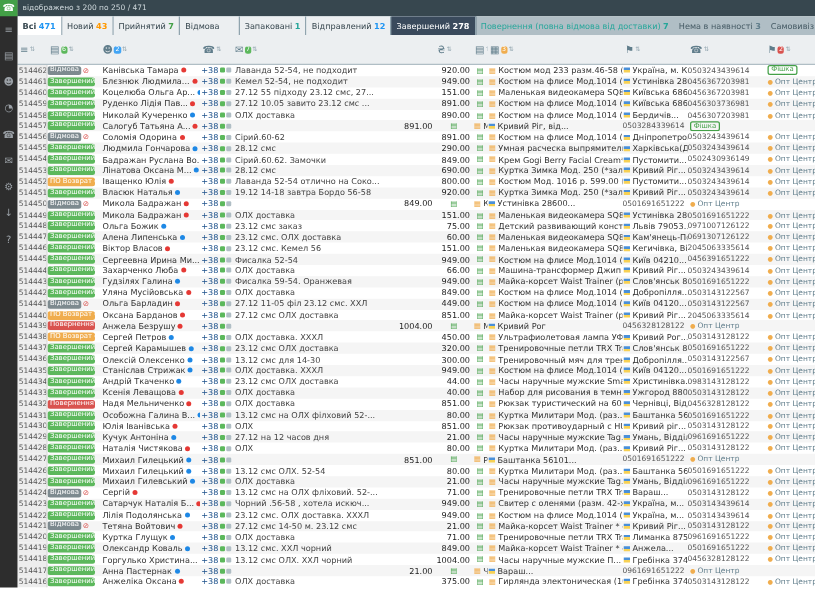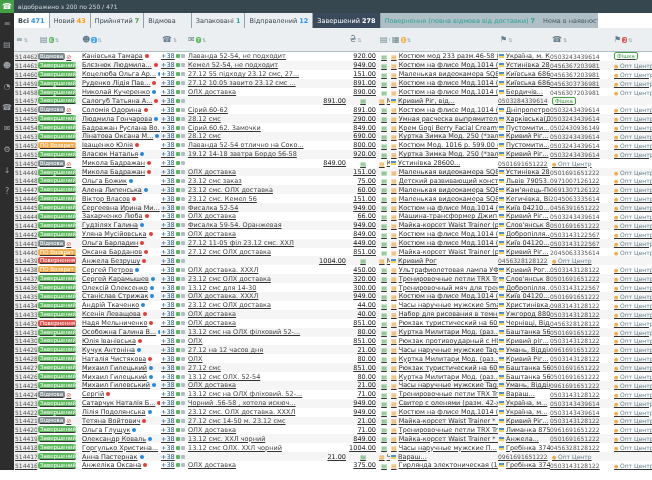--- a/index.html
+++ b/index.html
@@ -9,38 +9,38 @@
 
   
   .sidebar { position:absolute; left:0; top:0; width:14px; height:470px; background:#2d2d2d; z-index:5; }
   .phone-box { width:14px; height:13px; background:#43a047; color:#fff; font-size:8px; line-height:13px; text-align:center; cursor:pointer; }
   .sbi { width:14px; height:21px; color:#9aa0a6; font-size:8px; line-height:21px; text-align:center; cursor:pointer; }
 
   
   .topbar { position:absolute; left:14px; top:0; width:638px; height:13px; background:#37474f; color:#cfd8dc; font-size:6px; display:flex; align-items:center; padding:0 4px; }
 
   
-  .tabs { position:absolute; left:14px; top:13px; width:584px; height:15px; background:#b0bec5; display:flex; align-items:stretch; overflow:hidden; }
+  .tabs { position:absolute; left:14px; top:13px; width:638px; height:15px; background:#b0bec5; display:flex; align-items:stretch; overflow:hidden; }
   .tab { display:flex; align-items:center; gap:2px; padding:0 4px; font-size:6.5px; background:#eceff1; border-right:1px solid #90a4ae; color:#37474f; white-space:nowrap; cursor:pointer; }
   .tab.active { background:#ffffff; font-weight:bold; }
   .tab.dark { background:#3a4a5c; color:#fff; }
   .tab.plain { background:transparent; border-right:none; color:#455a64; }
   .tab.teal { background:transparent; border-right:none; color:#26a69a; }
   .tab .cnt { font-weight:bold; }
 
   
   .grid-cols { display:grid; grid-template-columns:24px 42px 80px 26px 162px 30px 12px 108px 52px 62px 40px; }
   .toolbar { position:absolute; left:14px; top:28px; width:638px; height:24px; background:#eceff1; border-bottom:1px solid #b0bec5; align-items:center; }
   .hcell { display:flex; align-items:center; justify-content:flex-start; gap:1px; padding-left:2px; color:#607d8b; font-size:8px; overflow:hidden; cursor:pointer; }
   .hcell .sort { font-size:5px; color:#90a4ae; }
   .hbadge { font-size:5px; color:#fff; border-radius:2px; padding:0 1px; line-height:6px; }
 
   
   .table { position:absolute; left:14px; top:52px; width:638px; height:418px; overflow:hidden; background:#fff; }
-  .row { height:8.9px; align-items:center; font-size:6.5px; color:#333; cursor:pointer;text-decoration:underline; }
+  .row { height:8.9px; align-items:center; font-size:6.5px; color:#333; cursor:pointer; }
   .row:nth-child(even) { background:#f5f5f5; }
   .c { overflow:hidden; white-space:nowrap; height:100%; display:flex; align-items:center; }
   .c.id { background:#ededed; color:#555; font-size:6px; padding-left:1px; border-right:1px solid #ddd; }
   .badge { display:inline-block; font-size:5.5px; line-height:7px; padding:0 2px; border-radius:2px; color:#fff; max-width:38px; overflow:hidden; white-space:nowrap; }
   .badge.done { background:#5cb85c; }
   .badge.refusal { background:#7d8a8f; }
   .badge.return_sk { background:#f0ad4e; }
   .badge.return_full { background:#d9534f; }
   .ban { color:#d9534f; font-size:6px; margin-left:1px; display:none; }
   .c.nm { padding-left:2px; gap:2px; }
@@ -1281,21 +1281,20 @@
     </div>
     <div class="c nm">
       <span>Михаил Гилецький</span>
       <span class="dot blue"></span>
     </div>
     <div class="c ph">
       <span>+38</span>
       <span class="mini g"></span>
       <span class="mini b"></span>
     </div>
-    <div class="c nt">27.12 смс</div>
     <div class="c pr">851.00</div>
     <div class="c pay">▤</div>
     <div class="c pd">
       <span class="cube">▦</span>
       <span>Рюкзак туристический на 60 л...</span>
     </div>
     <div class="c ct">
       <span class="flag"></span>
       <span>Баштанка 56101...</span>
     </div>
@@ -1490,21 +1489,21 @@
       <span class="srcbadge plain">Опт Центр</span>
     </div>
   </div>
       <div class="row grid-cols">
     <div class="c id">514420</div>
     <div class="c st">
       <span class="badge done">Завершений</span>
 
     </div>
     <div class="c nm">
-      <span>Ольга Глущук</span>
+      <span>Куртка Глущук</span>
       <span class="dot blue"></span>
     </div>
     <div class="c ph">
       <span>+38</span>
       <span class="mini g"></span>
       <span class="mini b"></span>
     </div>
     <div class="c nt">ОЛХ доставка</div>
     <div class="c pr">71.00</div>
     <div class="c pay">▤</div>

